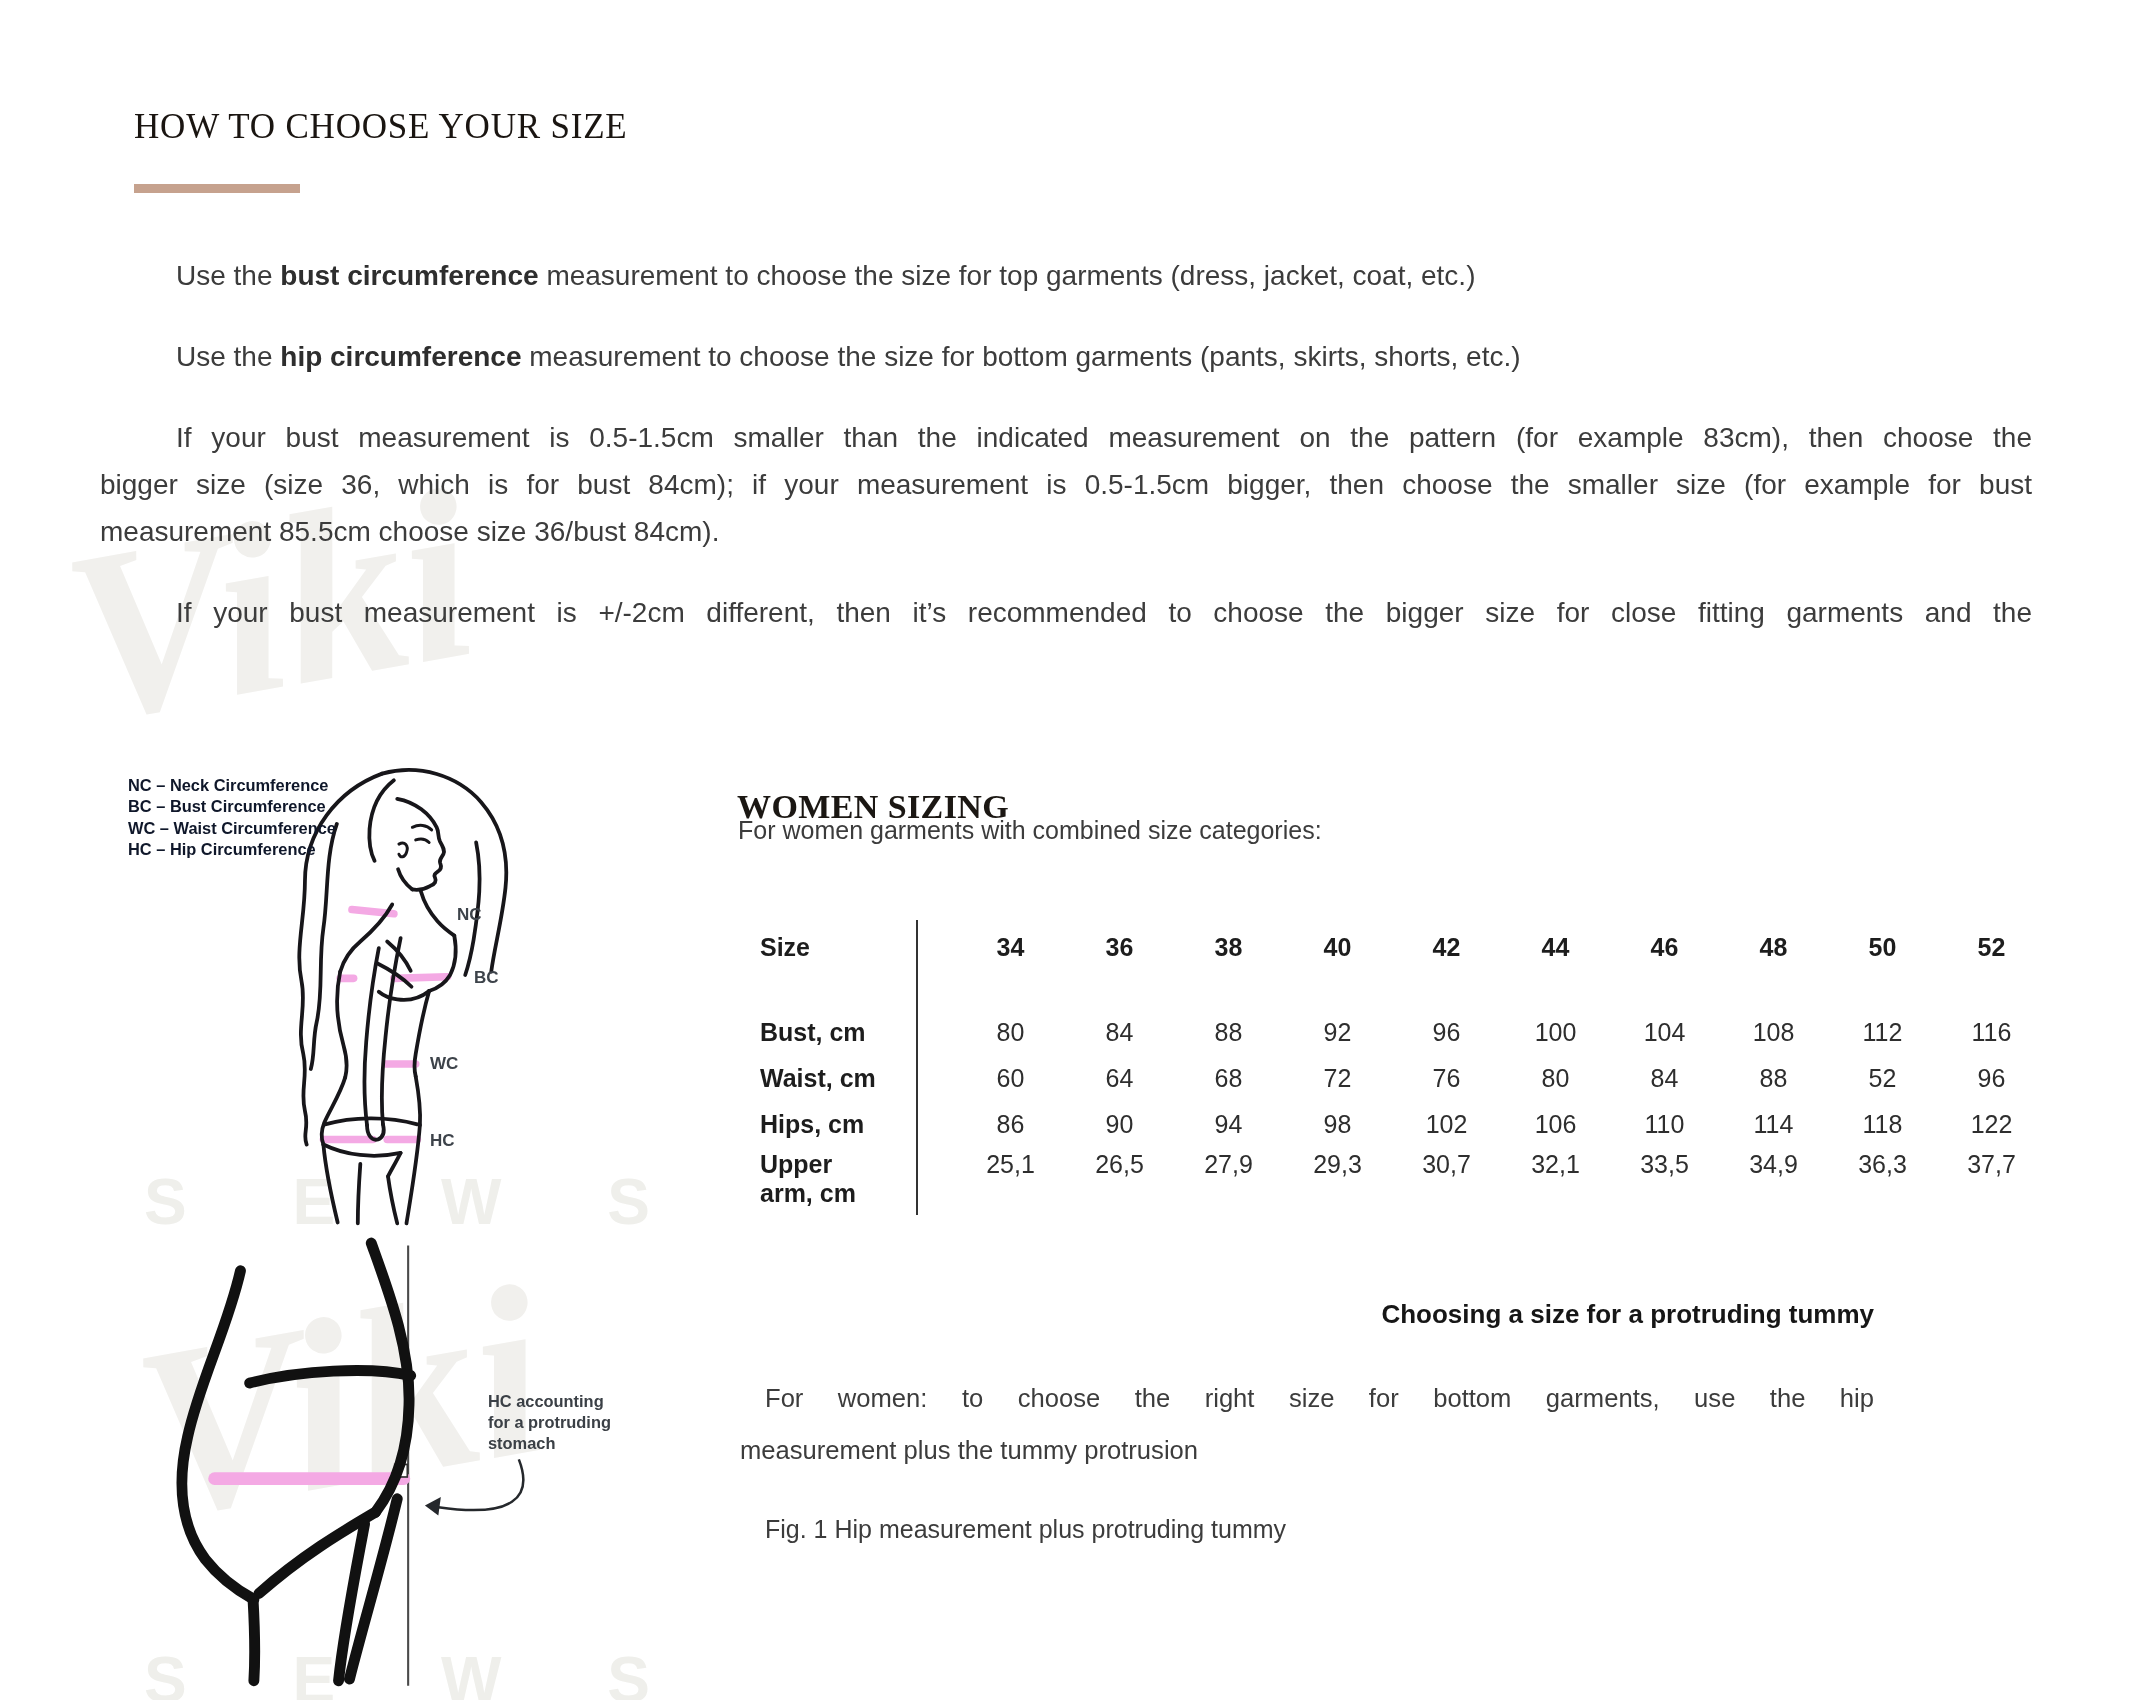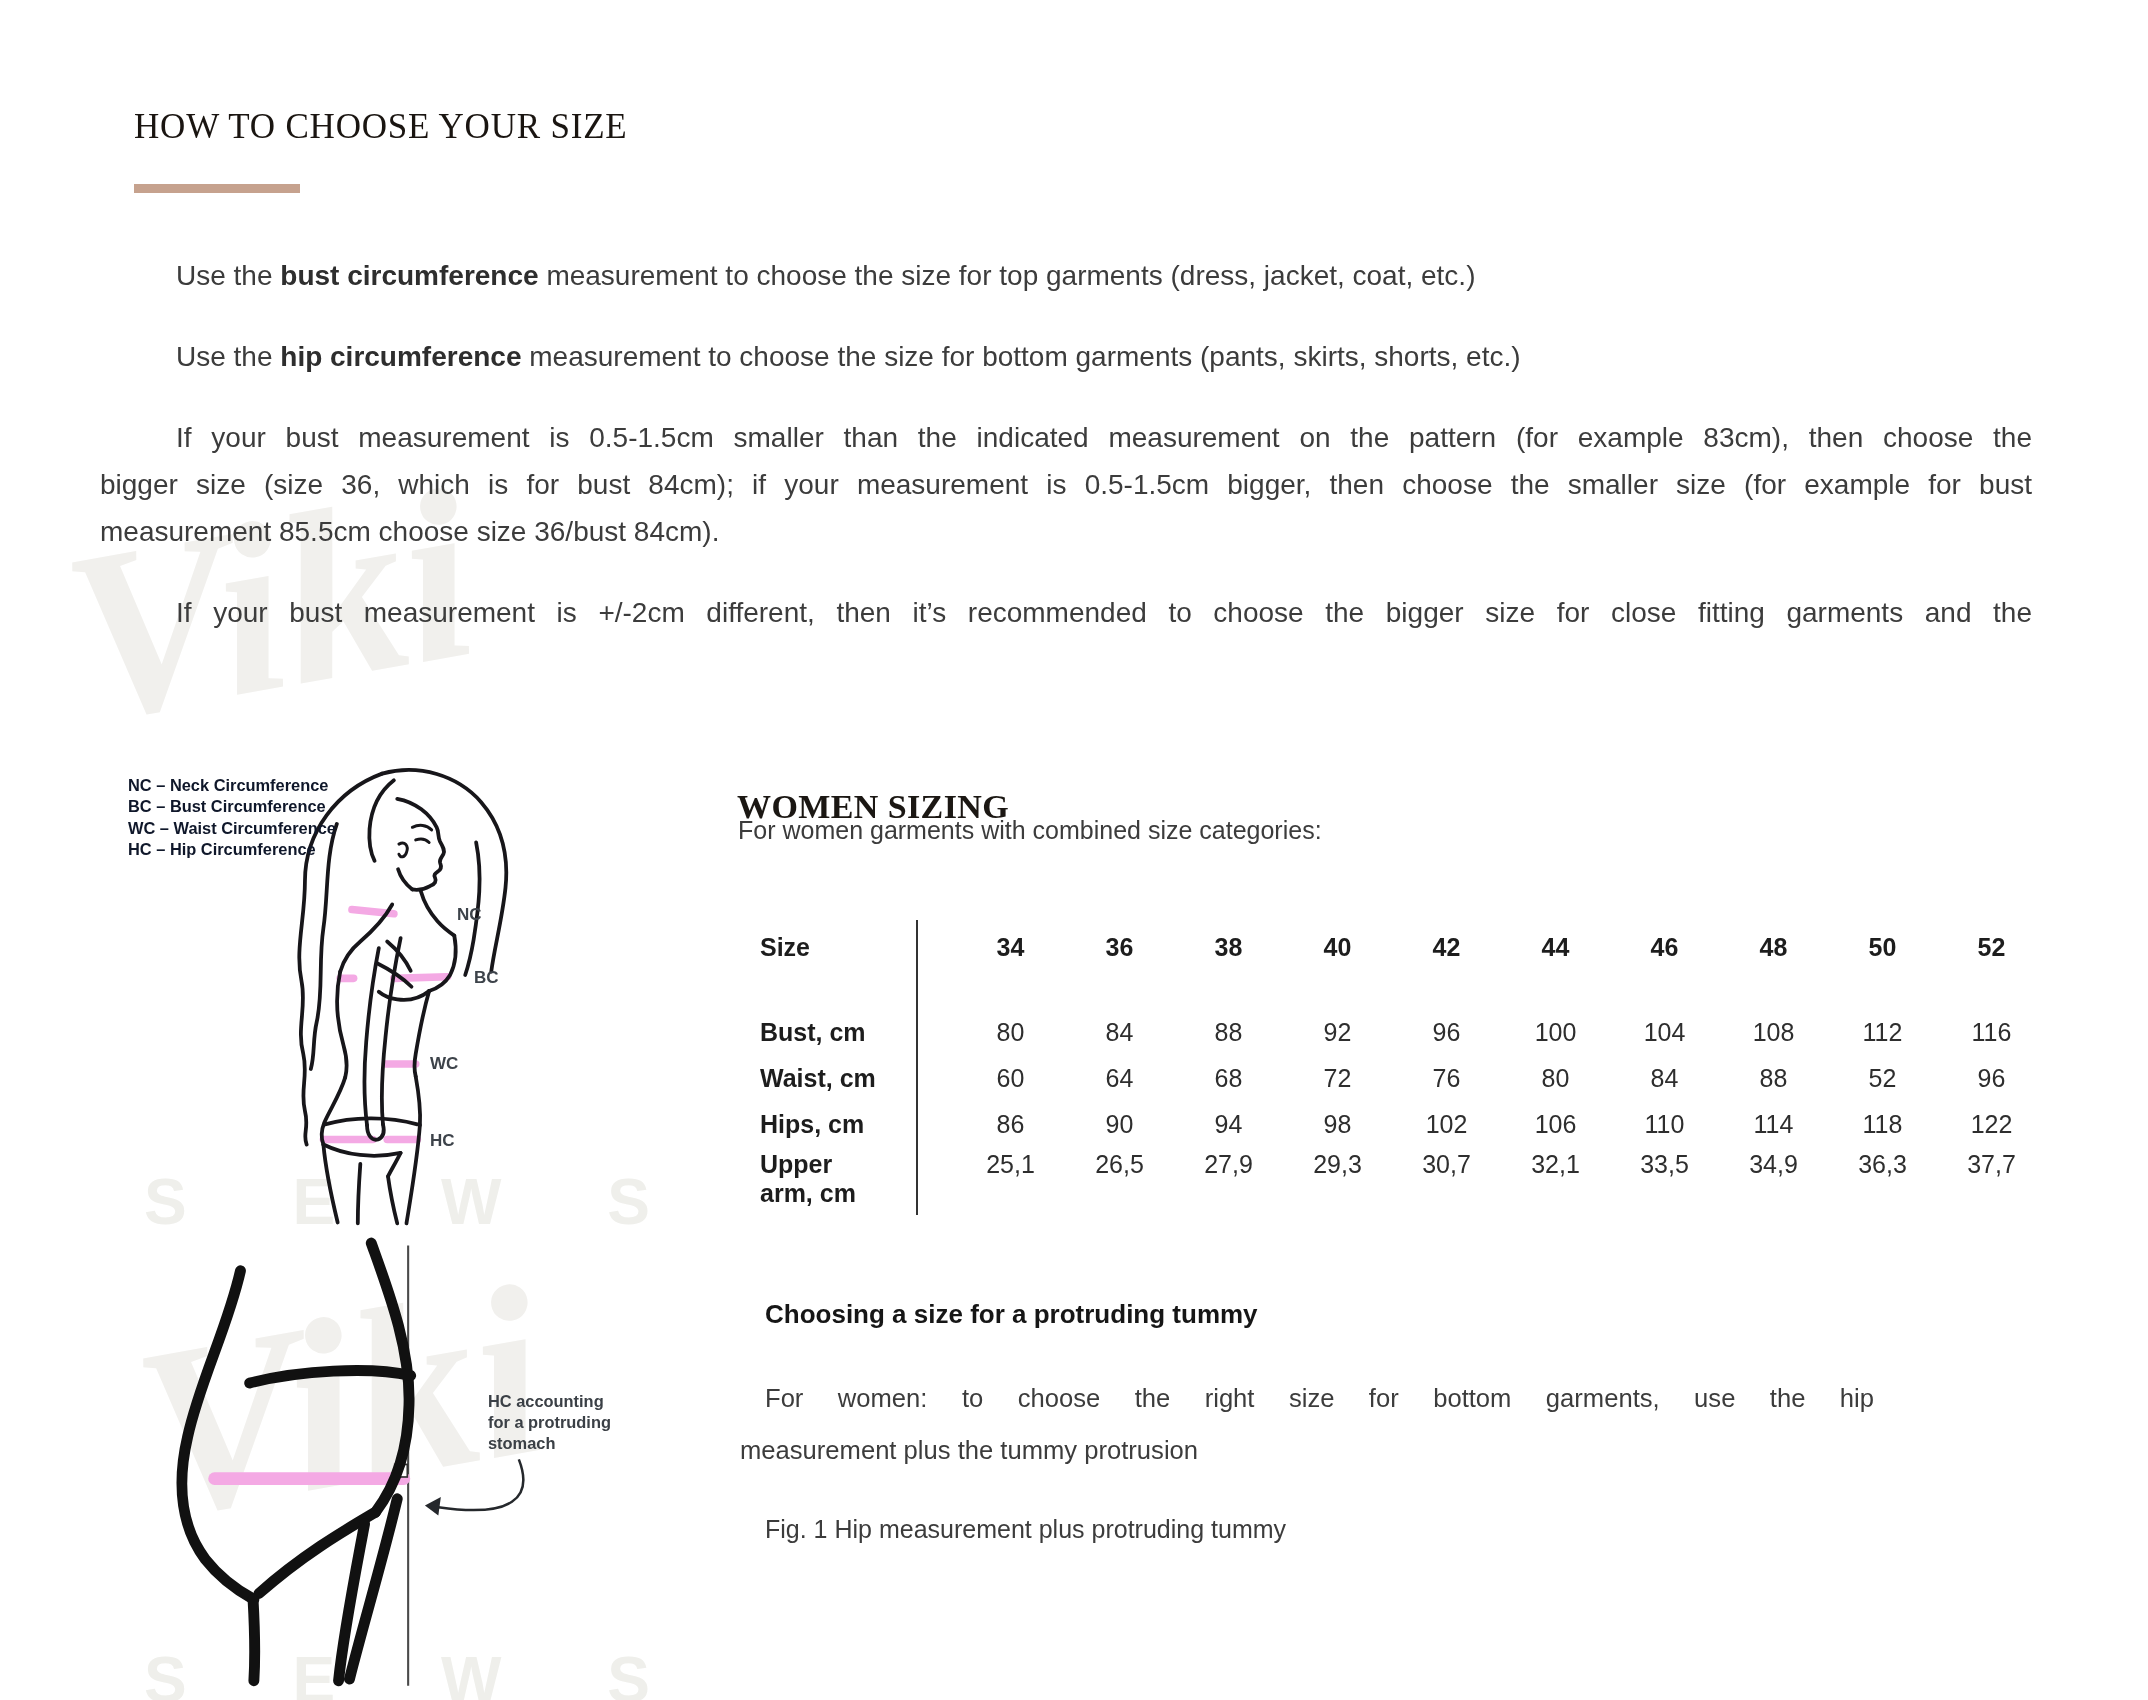--- a/index.html
+++ b/index.html
@@ -46,21 +46,21 @@
   .st-cell{display:flex;align-items:center;}
   .st-num{justify-content:center;}
   .st-label{font-weight:700;color:#1d1d1d;}
   .st-spacer{grid-column:1/-1;}
   .row-upper{align-items:flex-start;padding-top:3.4px;}
   .wrap-label span{display:inline-block;width:111px;line-height:29px;}
   .table-divider{position:absolute;left:916px;top:920px;width:1.7px;height:295px;background:#333;z-index:2;}
 
   
   .tummy{position:absolute;left:740px;top:1299px;width:1134px;z-index:2;}
-  .tummy-heading{font-size:26px;font-weight:700;color:#161616;margin:0 0 0 25px;white-space:nowrap;}
+  .tummy-heading{font-size:26px;font-weight:700;color:#161616;margin:0 0 0 25px;white-space:nowrap;text-align:right;}
   .tummy-body{margin-top:42px;font-size:25.6px;color:#3c3c3c;}
   .tummy-line{line-height:52px;}
   .indent30{text-indent:25px;}
   .tummy-caption{margin:39px 0 0 25px;font-size:25px;color:#3c3c3c;white-space:nowrap;}
 
   .fig2-annotation{position:absolute;left:488px;top:1391px;font-size:16.4px;font-weight:700;
                    color:#3b4046;line-height:21px;z-index:3;white-space:nowrap;}
 </style>
 </head>
 <body>

